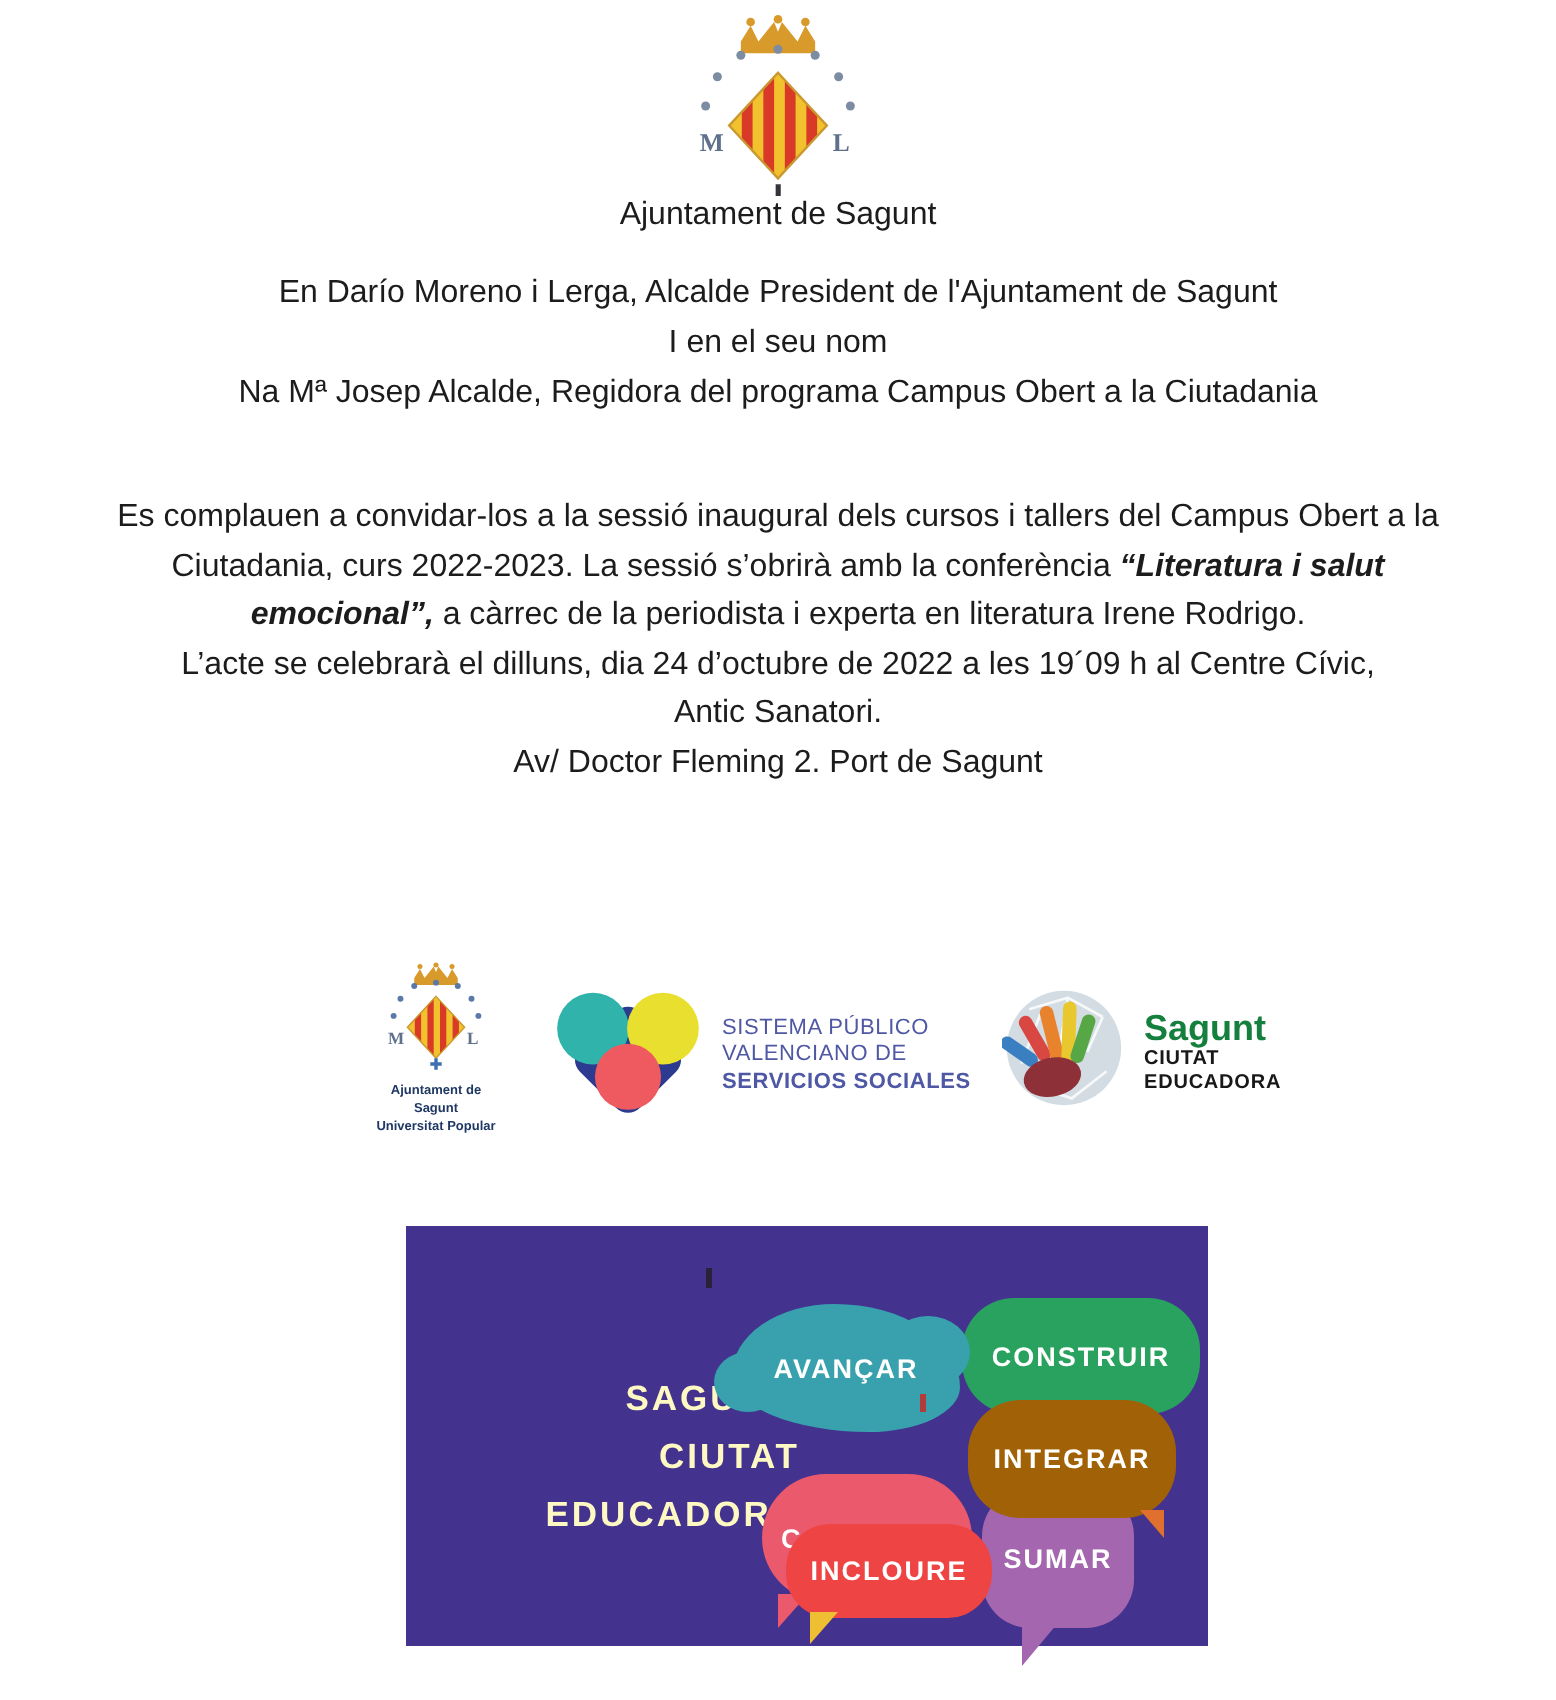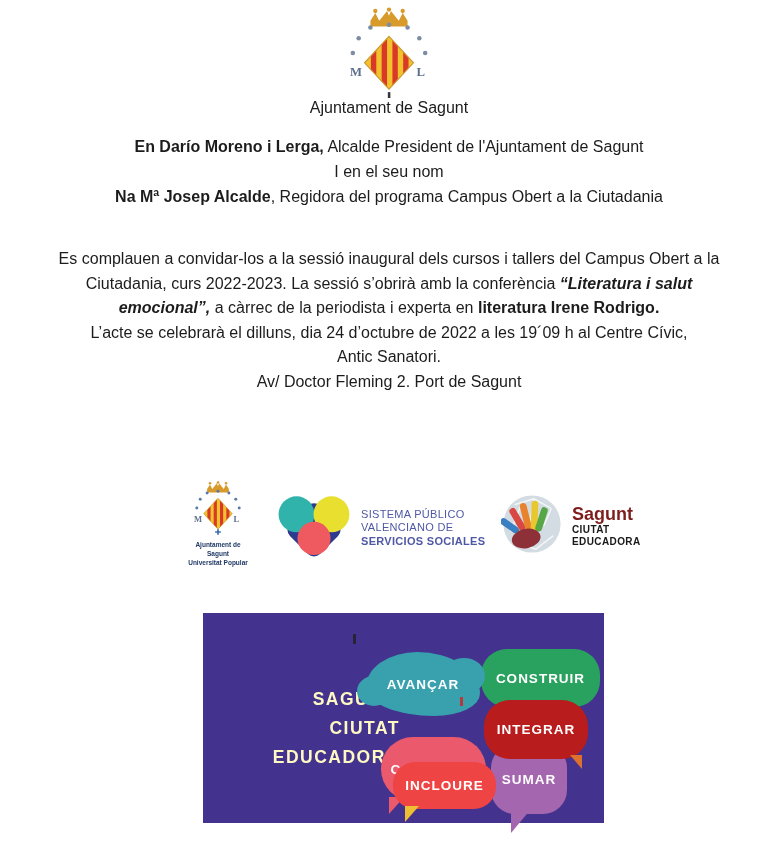--- a/index.html
+++ b/index.html
@@ -7,50 +7,50 @@
     position:relative;width:778px;height:850px;background:#ffffff;
     font-family:"Liberation Sans",sans-serif;color:#1c1c1c;overflow:hidden;
   }
   
   .crest-main{position:absolute;top:7px;left:50%;transform:translateX(-50%);}
   .crest-letter{font-family:"Liberation Serif",serif;font-weight:bold;font-size:13px;fill:#5e708c;}
   
   .doc-title{position:absolute;top:99px;left:0;width:100%;text-align:center;font-size:16px;}
   .intro{position:absolute;top:134px;left:0;width:100%;text-align:center;font-size:16px;line-height:25px;}
   .invitation{position:absolute;top:247px;left:39px;width:700px;text-align:center;font-size:16px;line-height:24.5px;}
-  .b{font-weight:bold;}
+  .b{font-weight:normal;}
   .bi{font-weight:bold;font-style:italic;}
   
   .logo-aj{position:absolute;left:184px;top:481px;width:68px;text-align:center;}
   .logo-aj .small-text{font-size:6.5px;font-weight:bold;color:#1f3864;line-height:8.5px;margin-top:1px;}
   .logo-sistema{position:absolute;left:276px;top:494px;display:flex;align-items:center;}
   .sistema-text{margin-left:9px;font-size:11px;line-height:13.5px;color:#4f58a4;letter-spacing:0.3px;}
   .sistema-text .l3{font-weight:bold;}
   .logo-sce{position:absolute;left:501px;top:493px;display:flex;align-items:flex-start;}
   .sce-text{margin-left:9px;padding-top:11px;}
-  .sce-name{font-size:18px;font-weight:bold;line-height:20px;color:#7f1d1d;}
+  .sce-name{font-size:18px;font-weight:bold;line-height:20px;color:#15803d;}
   .sce-sub{font-size:10px;font-weight:bold;line-height:11.5px;letter-spacing:0.4px;color:#181818;}
   
   .banner{position:absolute;left:203px;top:613px;width:401px;height:210px;background:#43338f;}
   .banner-left{
     position:absolute;left:22px;top:72px;width:175px;text-align:right;color:#fef9c3;
     font-weight:bold;font-size:17.5px;letter-spacing:1.5px;line-height:29px;
   }
   .bubble{position:absolute;display:flex;align-items:center;justify-content:center;
     color:#ffffff;font-weight:bold;font-size:13.5px;letter-spacing:1px;}
   .bubble > span{position:relative;z-index:2;}
   .b-avancar{left:163px;top:39px;width:114px;height:64px;background:#38a1ad;
     border-radius:45% 55% 40% 60% / 55% 65% 35% 45%;z-index:1;}
   .b-avancar::before{content:"";position:absolute;left:-9px;top:24px;width:34px;height:30px;border-radius:50%;background:inherit;}
   .b-avancar::after{content:"";position:absolute;right:-5px;top:6px;width:42px;height:36px;border-radius:50%;background:inherit;}
   .b-construir{left:278px;top:36px;width:119px;height:58px;background:#2aa25f;border-radius:26px;z-index:1;}
   .b-cooperar{left:178px;top:92px;width:105px;height:64px;background:#ea5a6c;border-radius:32px;z-index:3;margin-top:32px;}
   .b-cooperar::after{content:"";position:absolute;left:8px;bottom:-13px;width:0;height:0;
     border-top:17px solid #ea5a6c;border-right:15px solid transparent;}
-  .b-integrar{left:281px;top:87px;width:104px;height:59px;background:#b91c1c;border-radius:26px;z-index:4;}
+  .b-integrar{left:281px;top:87px;width:104px;height:59px;background:#a16207;border-radius:26px;z-index:4;}
   .b-integrar::after{content:"";position:absolute;right:6px;bottom:-10px;width:0;height:0;
     border-top:14px solid #e0702e;border-left:12px solid transparent;}
   .b-incloure{left:190px;top:149px;width:103px;height:47px;background:#ef4444;border-radius:22px;z-index:5;}
   .b-incloure::after{content:"";position:absolute;left:12px;bottom:-13px;width:0;height:0;
     border-top:16px solid #eebe33;border-right:14px solid transparent;}
   .b-sumar{left:288px;top:131px;width:76px;height:70px;background:#a466ae;border-radius:24px;z-index:2;}
   .b-sumar::after{content:"";position:absolute;left:20px;bottom:-19px;width:0;height:0;
     border-top:24px solid #a466ae;border-right:20px solid transparent;}
   .tick-dark{position:absolute;left:150px;top:21px;width:3px;height:10px;background:#2a2236;}
   .tick-red{position:absolute;left:257px;top:84px;width:3px;height:9px;background:#b23c3c;z-index:6;}

